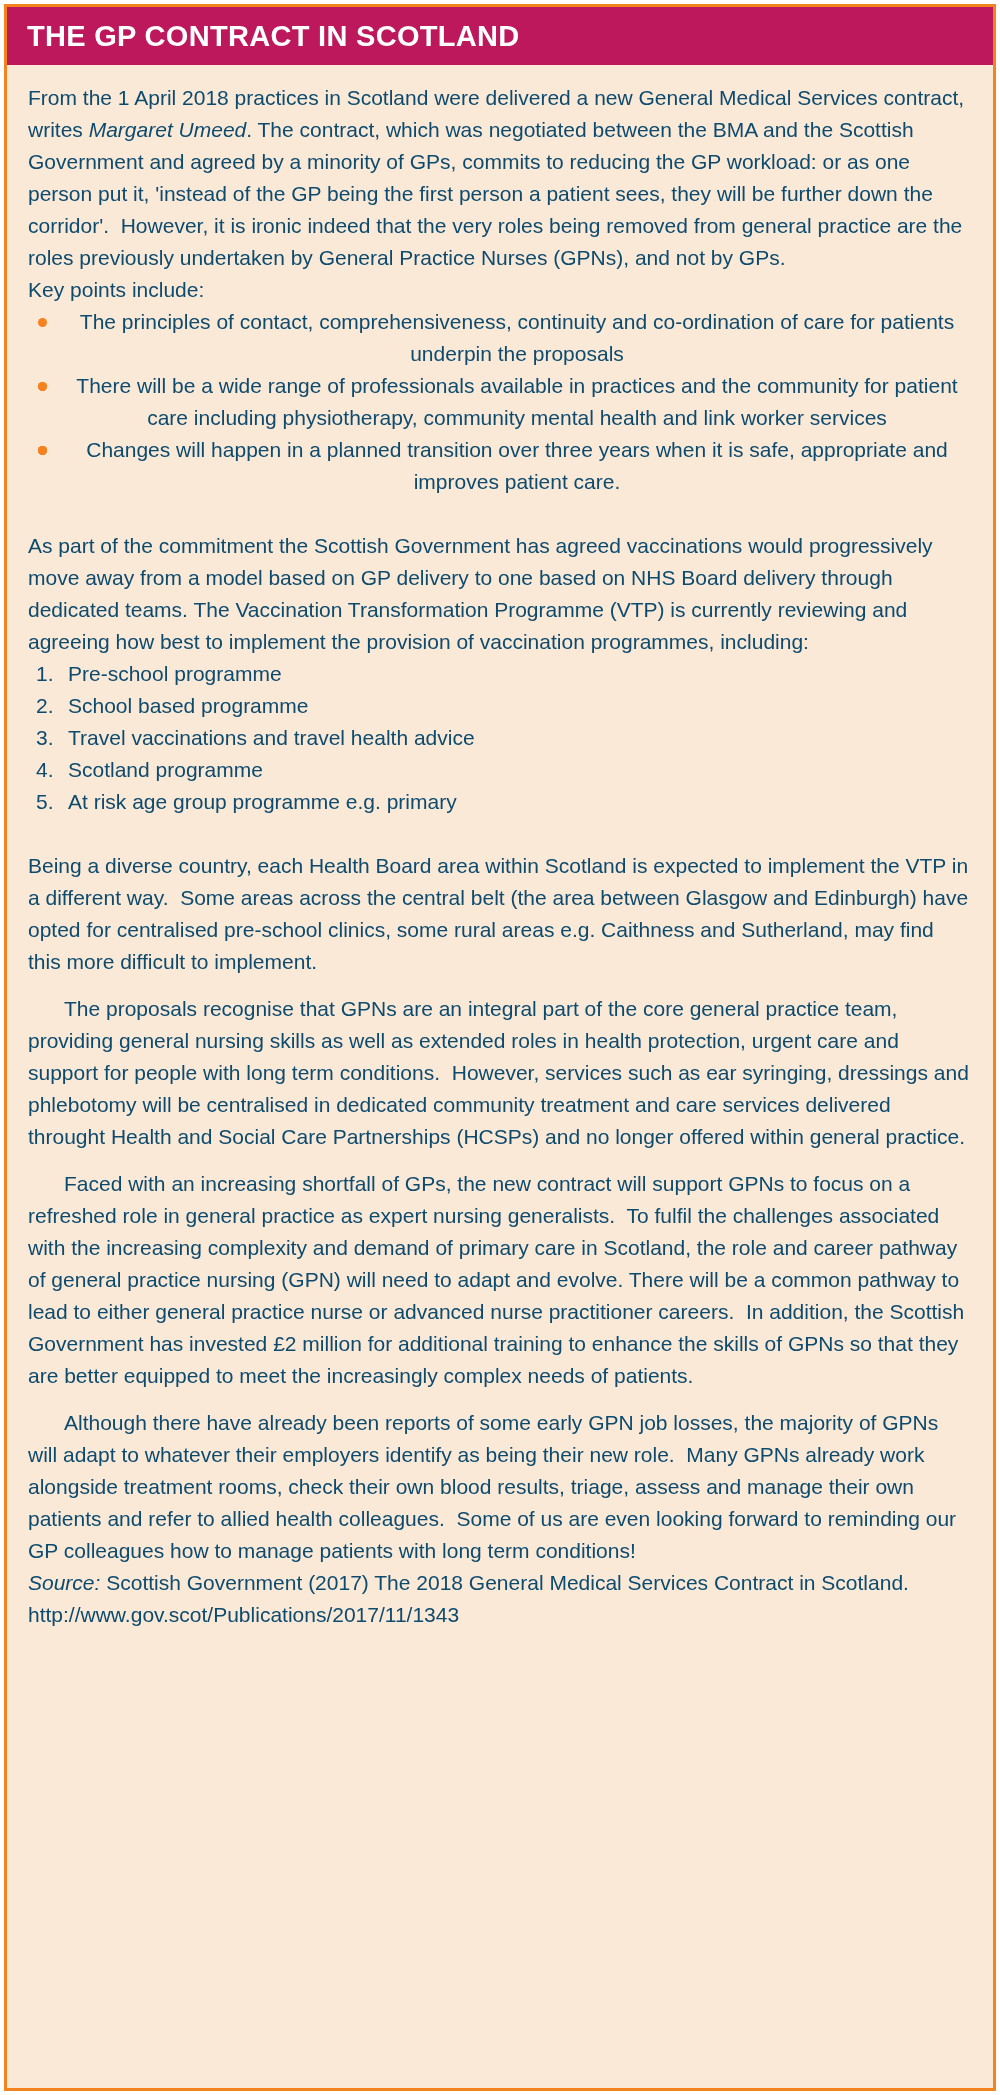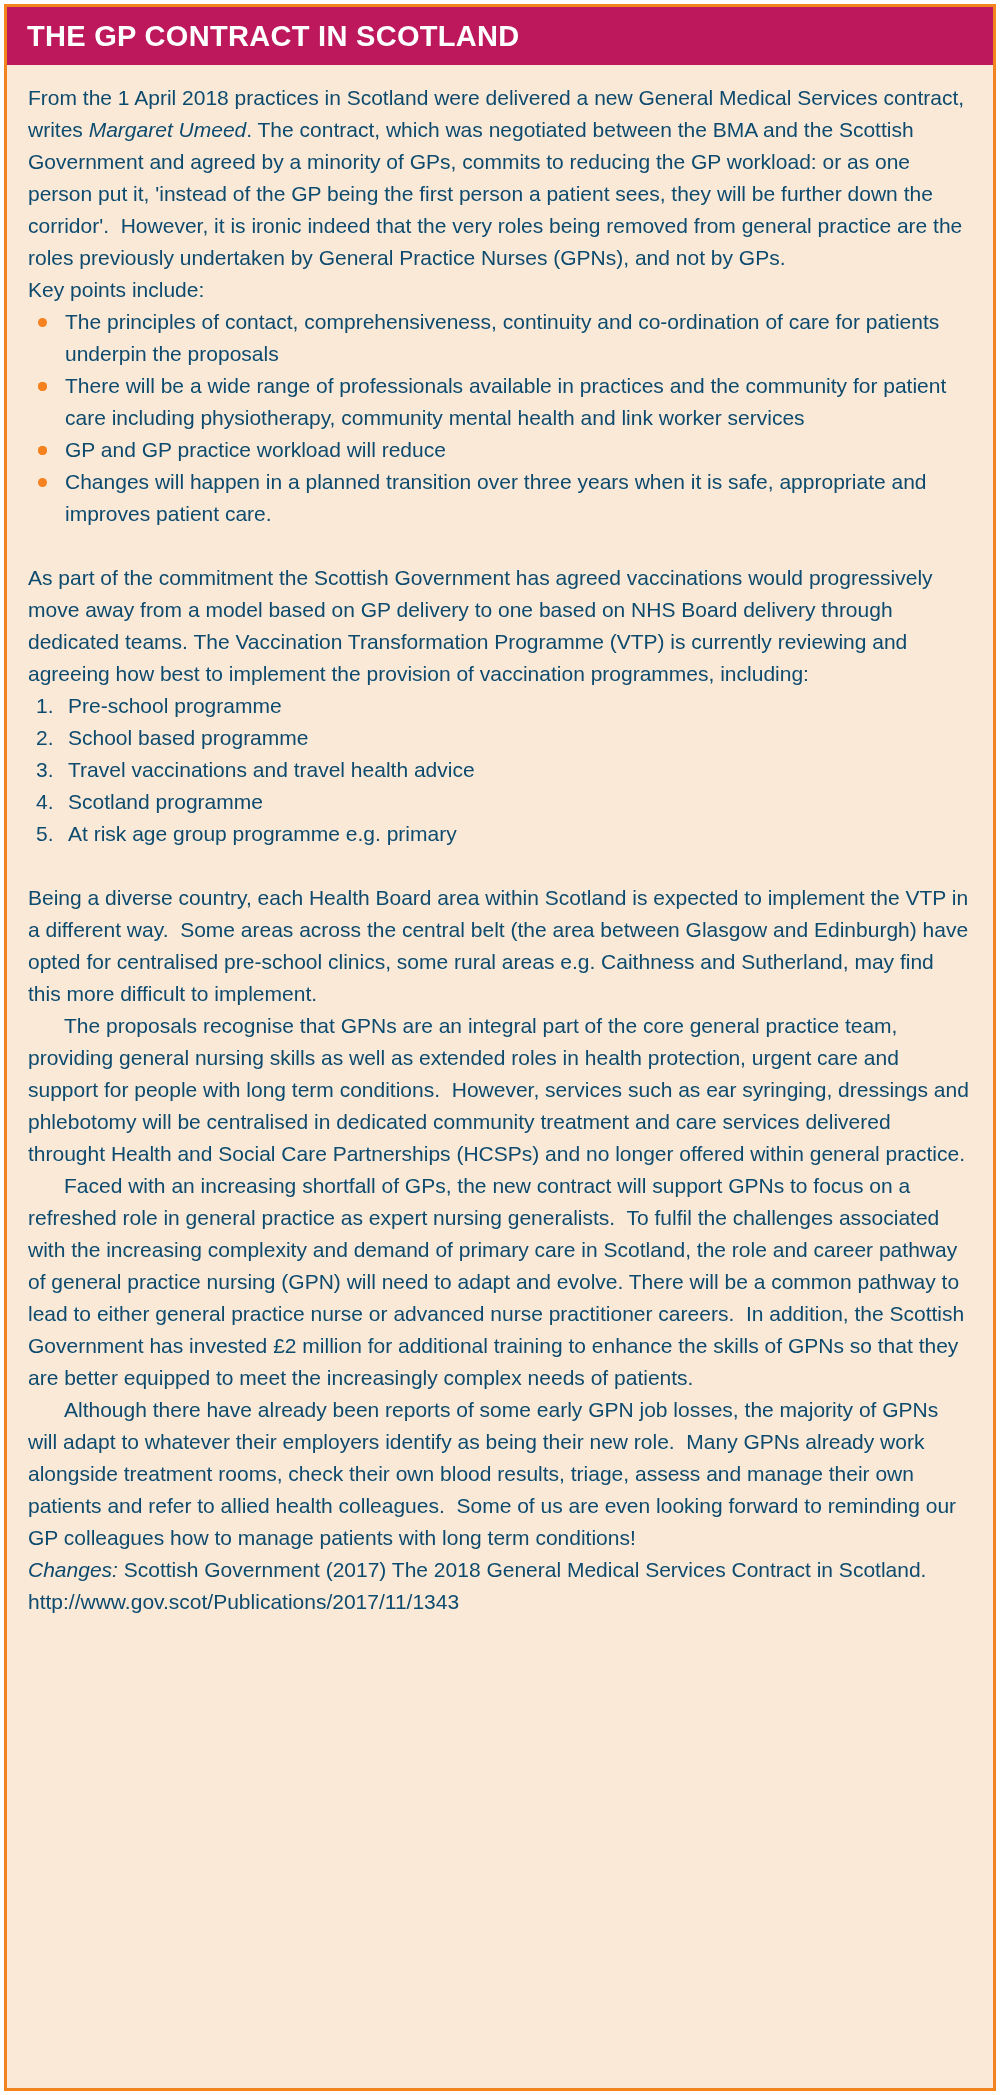--- a/index.html
+++ b/index.html
@@ -26,25 +26,25 @@
     letter-spacing: 0.3px;
   }
   .box-body {
     padding: 17px 24px 26px 21px;
     font-size: 21px;
     line-height: 32px;
     color: #0c4a6e;
   }
   .para { margin: 0; }
   .gap-top { margin-top: 32px; }
-  .indent { text-indent: 36px; }
+  .indent { text-indent: 36px; margin-top: 15px; }
   [data-bind] { white-space: pre-wrap; }
   em { font-style: italic; }
 
-  ul.bullets { list-style: none; margin: 0; padding: 0; }
+  ul.bullets { list-style: none; margin: 0; padding: 0; text-align: center; }
   ul.bullets li { position: relative; padding-left: 37px; }
   ul.bullets .dot {
     position: absolute;
     left: 10px;
     top: 12px;
     width: 9px;
     height: 9px;
     border-radius: 50%;
     background: #F5821E;
   }
@@ -65,21 +65,21 @@
 
     <p class="para"><span data-bind="content.para1.part1">From the 1 April 2018 practices in Scotland were delivered a new General Medical Services contract, writes </span><em data-bind="content.para1.italic">Margaret Umeed</em><span data-bind="content.para1.part2">. The contract, which was negotiated between the BMA and the Scottish Government and agreed by a minority of GPs, commits to reducing the GP workload: or as one person put it, 'instead of the GP being the first person a patient sees, they will be further down the corridor'.  However, it is ironic indeed that the very roles being removed from general practice are the roles previously undertaken by General Practice Nurses (GPNs), and not by GPs.</span></p>
 
     <p class="para" data-bind="content.key_points_label">Key points include:</p>
 
     <ul class="bullets">
       <li><span class="dot"></span><span class="li-text" data-bind="content.bullets.0">The principles of contact, comprehensiveness, continuity and co-ordination of care for patients underpin the proposals</span></li>
       <li><span class="dot"></span></li>
       <li><span class="dot"></span><span class="li-text" data-bind="content.bullets.2">There will be a wide range of professionals available in practices and the community for patient care including physiotherapy, community mental health and link worker services</span></li>
       <li><span class="dot"></span></li>
-      <li><span class="dot"></span><span class="li-text" data-bind="content.bullets.5">GP and GP practice workload will reduce</span></li>
+      <li><span class="dot"></span></li>
       <li><span class="dot"></span><span class="li-text" data-bind="content.bullets.6">Changes will happen in a planned transition over three years when it is safe, appropriate and improves patient care.</span></li>
     </ul>
 
     <p class="para gap-top" data-bind="content.para2">As part of the commitment the Scottish Government has agreed vaccinations would progressively move away from a model based on GP delivery to one based on NHS Board delivery through dedicated teams. The Vaccination Transformation Programme (VTP) is currently reviewing and agreeing how best to implement the provision of vaccination programmes, including:</p>
 
     <ol class="numbered">
       <li>
           <span class="num" data-bind="content.numbered.0.num">1.</span>
           <span class="num-text" data-bind="content.numbered.0.text">Pre-school programme</span>
         </li>
@@ -102,16 +102,16 @@
     </ol>
 
     <p class="para gap-top" data-bind="content.para3">Being a diverse country, each Health Board area within Scotland is expected to implement the VTP in a different way.  Some areas across the central belt (the area between Glasgow and Edinburgh) have opted for centralised pre-school clinics, some rural areas e.g. Caithness and Sutherland, may find this more difficult to implement.</p>
 
     <p class="para indent" data-bind="content.para4">The proposals recognise that GPNs are an integral part of the core general practice team, providing general nursing skills as well as extended roles in health protection, urgent care and support for people with long term conditions.  However, services such as ear syringing, dressings and phlebotomy will be centralised in dedicated community treatment and care services delivered throught Health and Social Care Partnerships (HCSPs) and no longer offered within general practice.</p>
 
     <p class="para indent" data-bind="content.para5">Faced with an increasing shortfall of GPs, the new contract will support GPNs to focus on a refreshed role in general practice as expert nursing generalists.  To fulfil the challenges associated with the increasing complexity and demand of primary care in Scotland, the role and career pathway of general practice nursing (GPN) will need to adapt and evolve. There will be a common pathway to lead to either general practice nurse or advanced nurse practitioner careers.  In addition, the Scottish Government has invested £2 million for additional training to enhance the skills of GPNs so that they are better equipped to meet the increasingly complex needs of patients.</p>
 
     <p class="para indent" data-bind="content.para6">Although there have already been reports of some early GPN job losses, the majority of GPNs will adapt to whatever their employers identify as being their new role.  Many GPNs already work alongside treatment rooms, check their own blood results, triage, assess and manage their own patients and refer to allied health colleagues.  Some of us are even looking forward to reminding our GP colleagues how to manage patients with long term conditions!</p>
 
-    <p class="para"><em data-bind="content.source.label">Changes:</em><span data-bind="content.source.text"> Scottish Government (2017) The 2018 General Medical Services Contract in Scotland. http://www.gov.scot/Publications/2017/11/1343</span></p>
+    <p class="para"><em data-bind="content.source.label">Source:</em><span data-bind="content.source.text"> Scottish Government (2017) The 2018 General Medical Services Contract in Scotland. http://www.gov.scot/Publications/2017/11/1343</span></p>
 
   </div>
 </div>
 
 </body></html>

